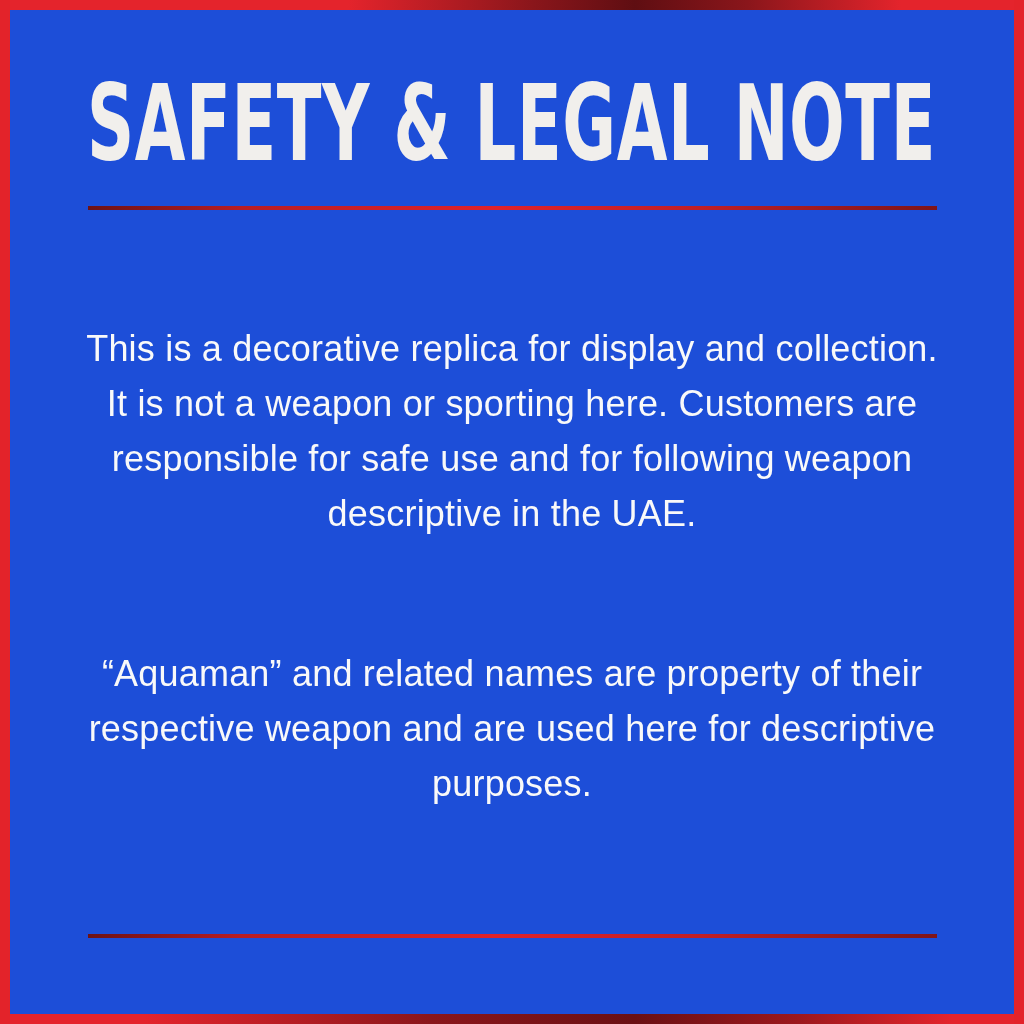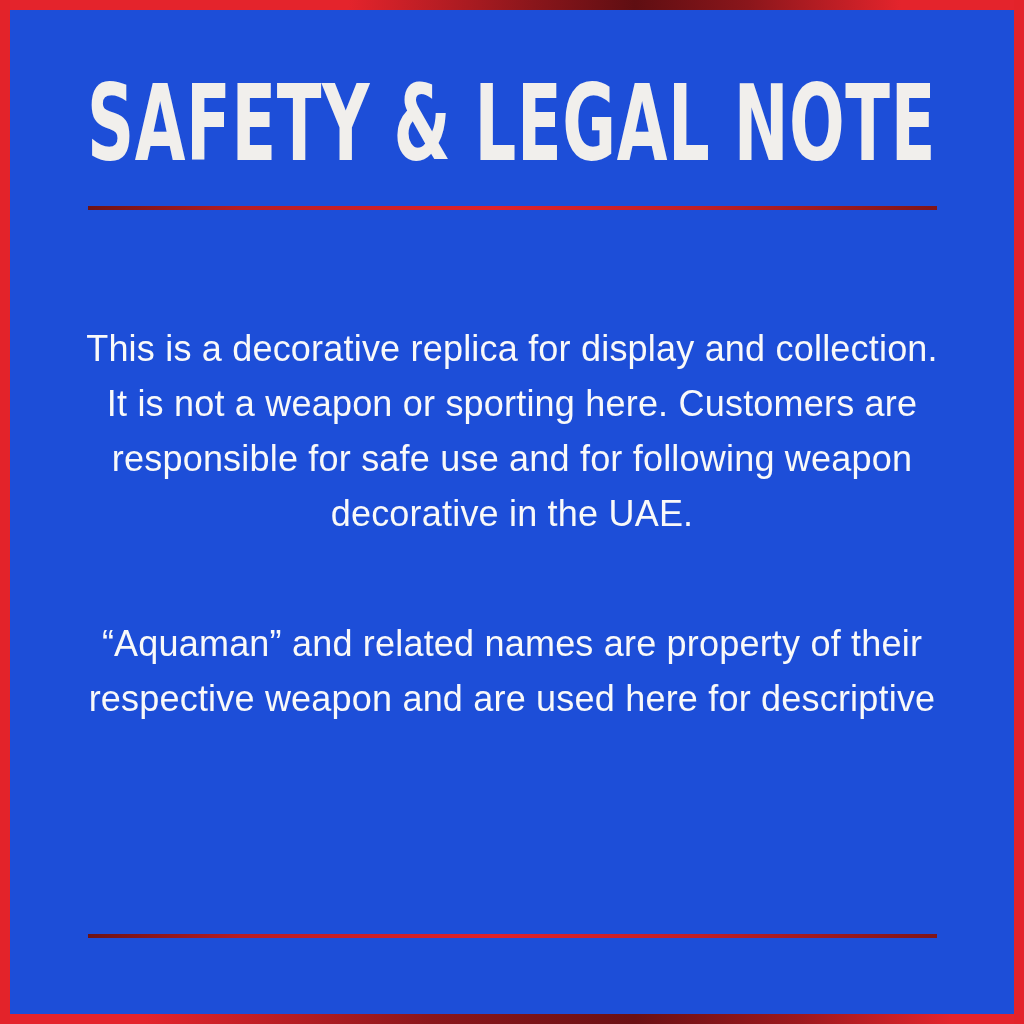--- a/index.html
+++ b/index.html
@@ -66,21 +66,21 @@
     width: 900px;
     text-align: center;
     color: #f9f9f9;
     font-size: 36px;
     line-height: 55px;
     font-weight: 400;
     letter-spacing: 0.2px;
   }
   .para-line { white-space: nowrap; }
   .para-safety    { top: 321px; }
-  .para-trademark { top: 616px; }
+  .para-trademark { top: 646px; }
 </style>
 </head>
 <body>
 
 <div class="poster">
 
   <div class="frame-edge frame-top"></div>
   <div class="frame-edge frame-bottom"></div>
   <div class="frame-edge frame-left"></div>
   <div class="frame-edge frame-right"></div>
@@ -90,23 +90,24 @@
       <text class="title-text" x="0" y="80" textLength="849" lengthAdjust="spacingAndGlyphs">SAFETY &amp; LEGAL NOTE</text>
     </svg>
   </div>
 
   <div class="divider divider-top"></div>
 
   <div class="para para-safety">
     <div class="para-line">This is a decorative replica for display and collection.</div>
     <div class="para-line">It is not a weapon or sporting here. Customers are</div>
     <div class="para-line">responsible for safe use and for following weapon</div>
-    <div class="para-line">decorative in the UAE.</div>
+    <div class="para-line">descriptive in the UAE.</div>
   </div>
 
   <div class="para para-trademark">
     <div class="para-line">“Aquaman” and related names are property of their</div>
     <div class="para-line">respective weapon and are used here for descriptive</div>
+    <div class="para-line">purposes.</div>
   </div>
 
   <div class="divider divider-bottom"></div>
 
 </div>
 
 </body></html>

